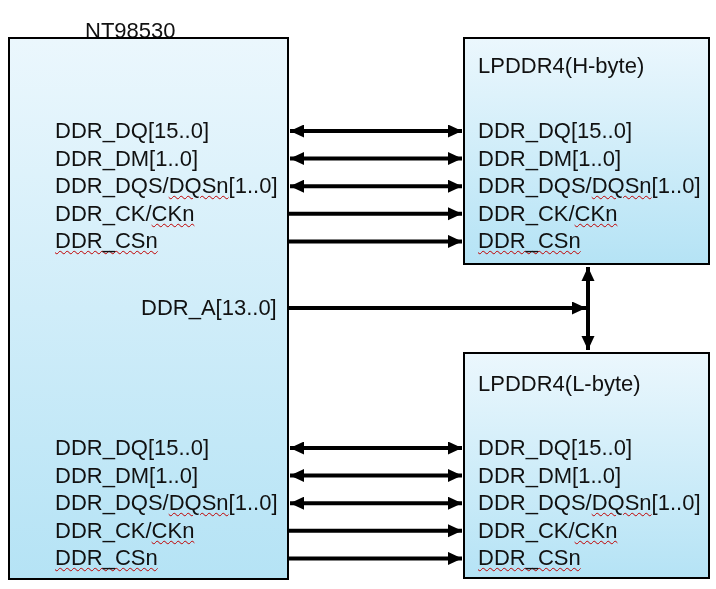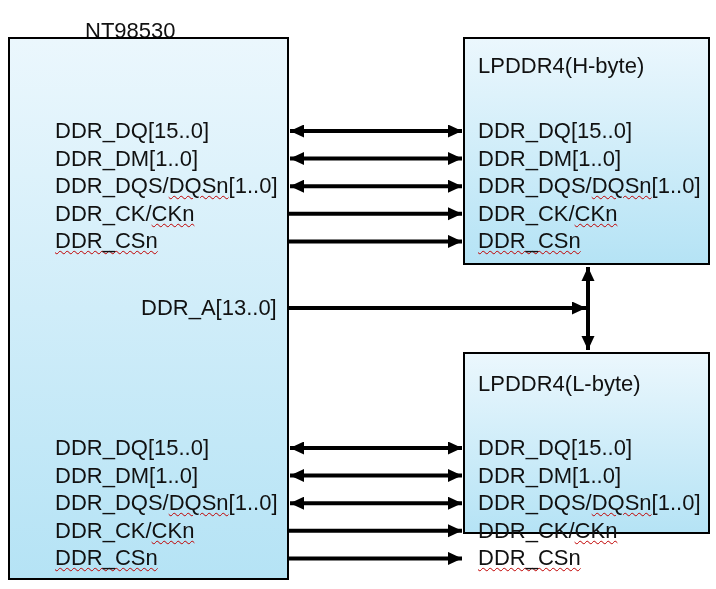--- a/index.html
+++ b/index.html
@@ -20,21 +20,21 @@
     overflow: hidden;
     color: var(--text);
   }
   .box {
     position: absolute;
     border: 2px solid var(--box-border);
     background: linear-gradient(180deg, var(--box-fill-top) 0%, var(--box-fill-bottom) 100%);
   }
   #soc-box   { left: 8px;   top: 37px;  width: 281px; height: 543px; }
   #mem-h-box { left: 463px; top: 37px;  width: 247px; height: 228px; }
-  #mem-l-box { left: 463px; top: 352px; width: 247px; height: 182px; }
+  #mem-l-box { left: 463px; top: 352px; width: 247px; height: 227px; }
   .label, .signal {
     font-size: 22px;
     line-height: 27.6px;
     white-space: nowrap;
     color: var(--text);
   }
   .abs { position: absolute; }
   #soc-title { left: 85px; top: 5px; margin-top: 12px; }
   .soc-top-list    { left: 45px;  top: 78px;  }
   .soc-mid-list    { left: 131px; top: 255px; }

